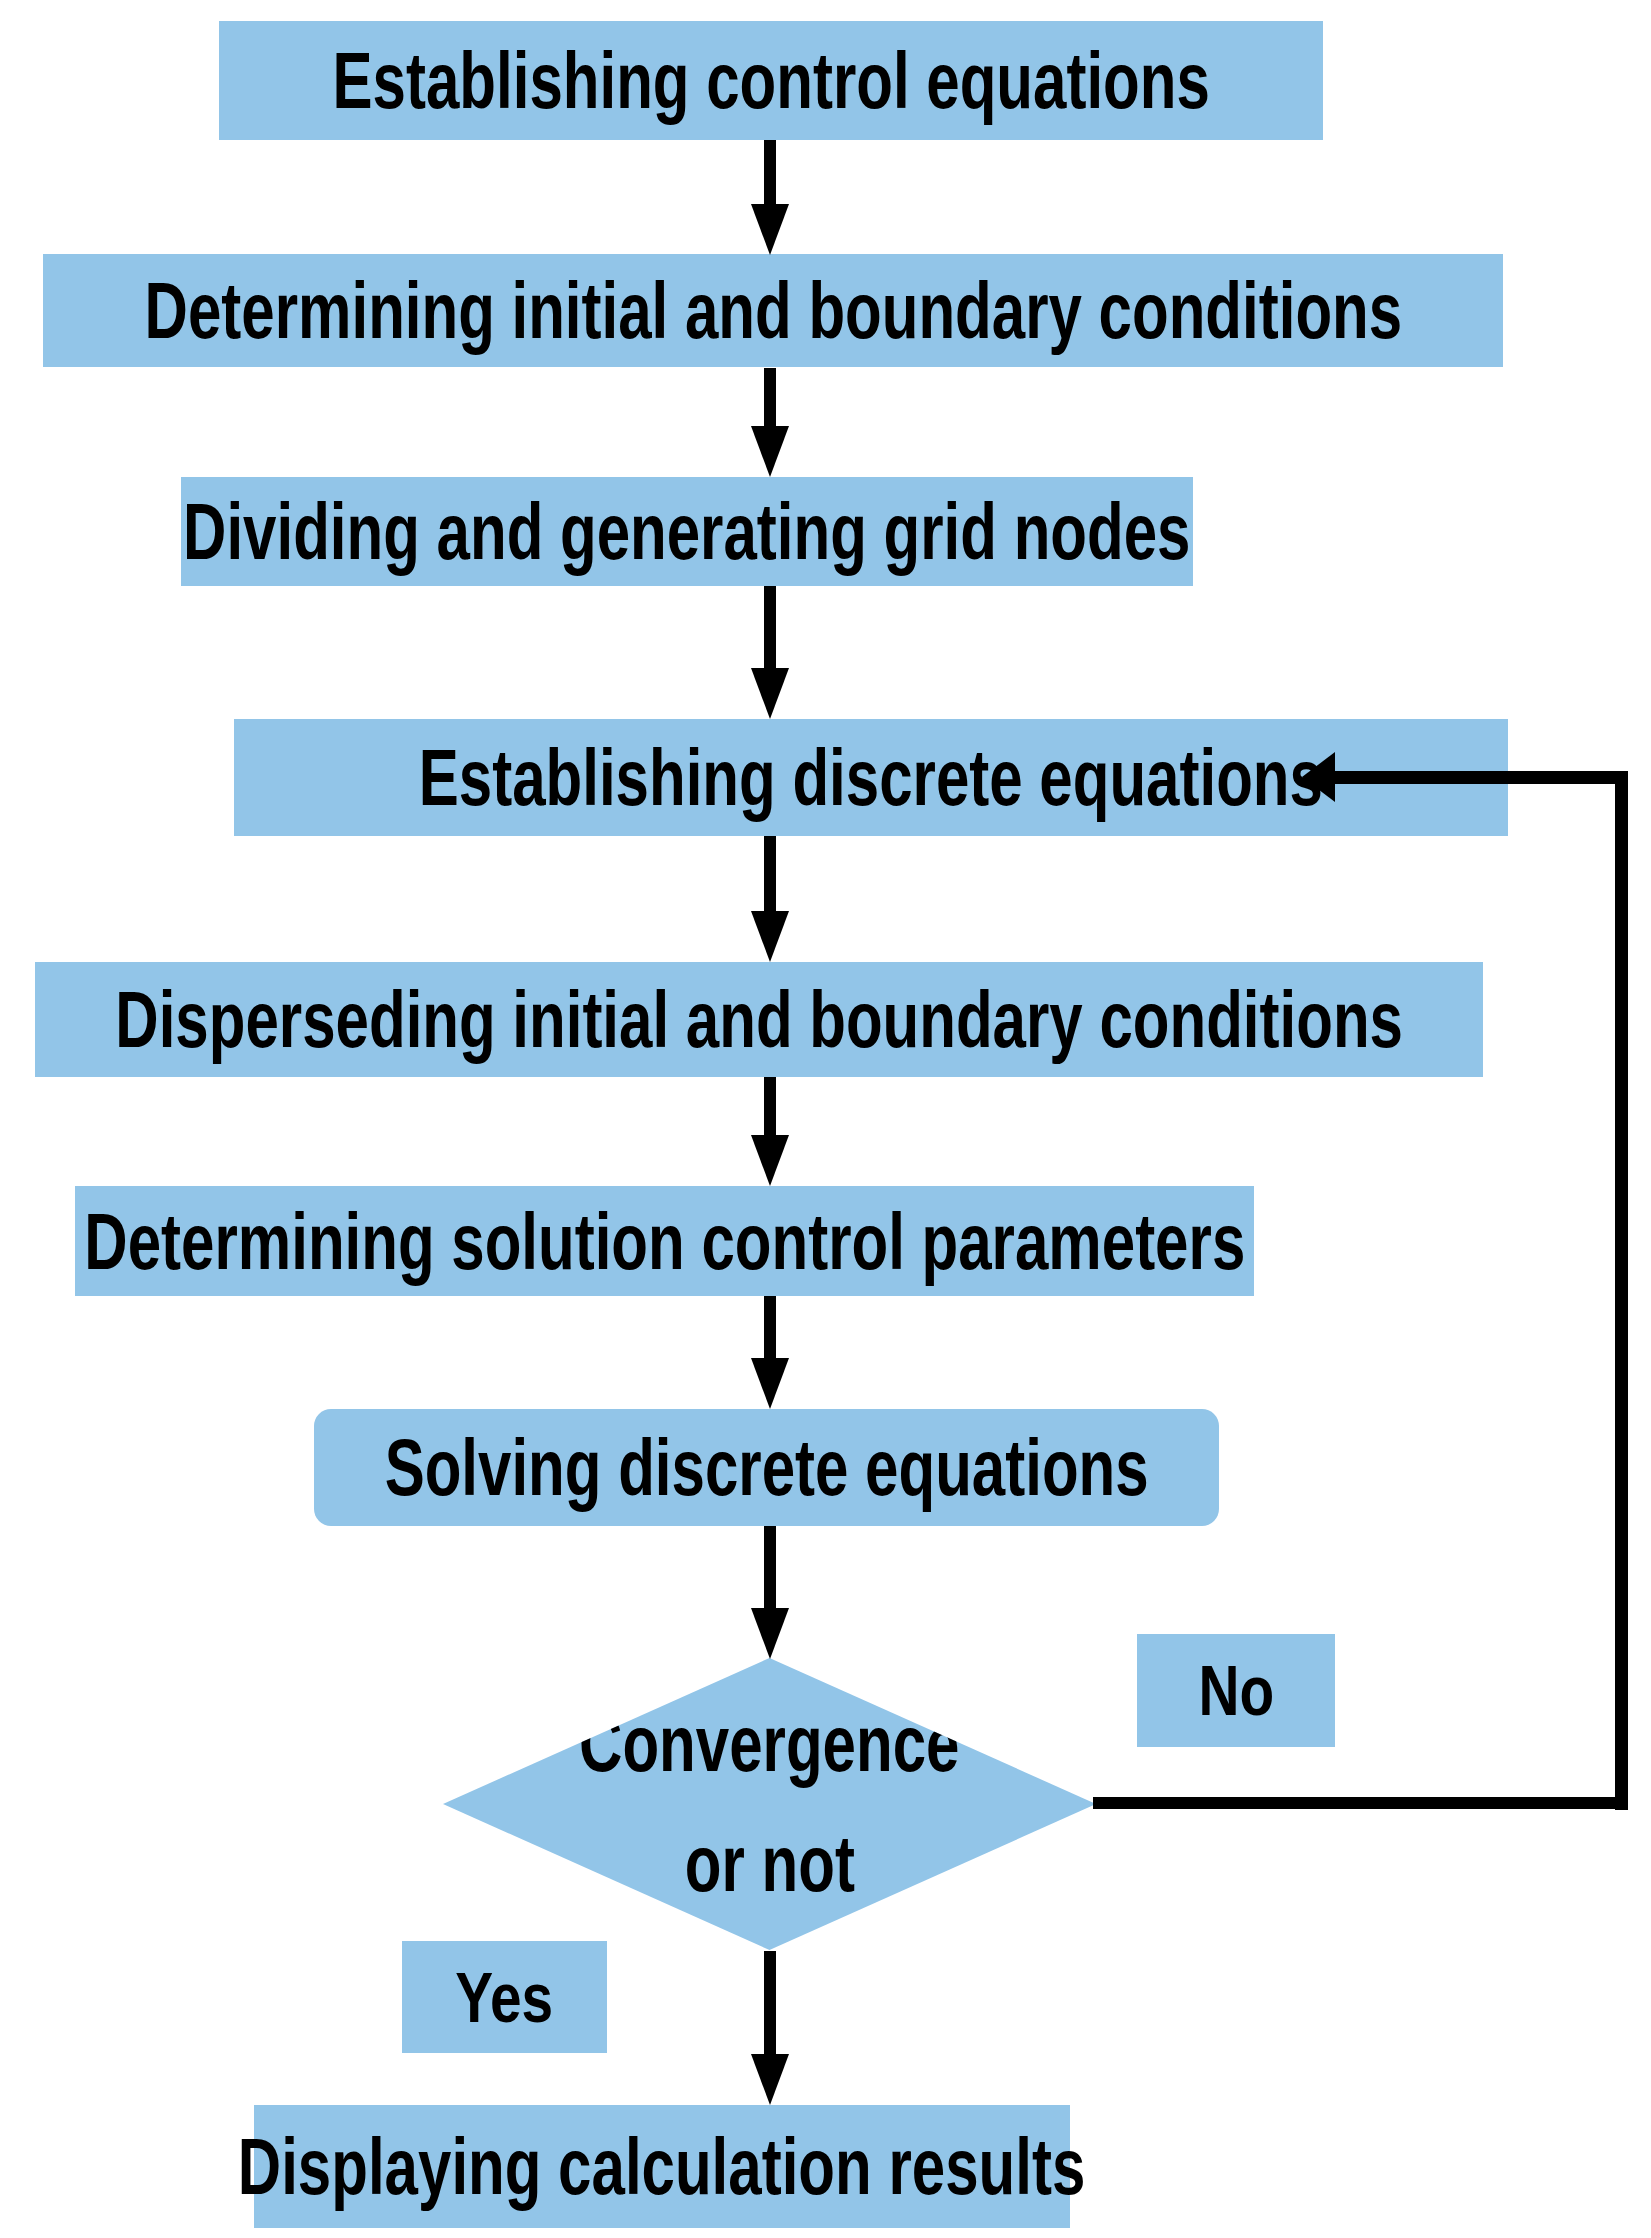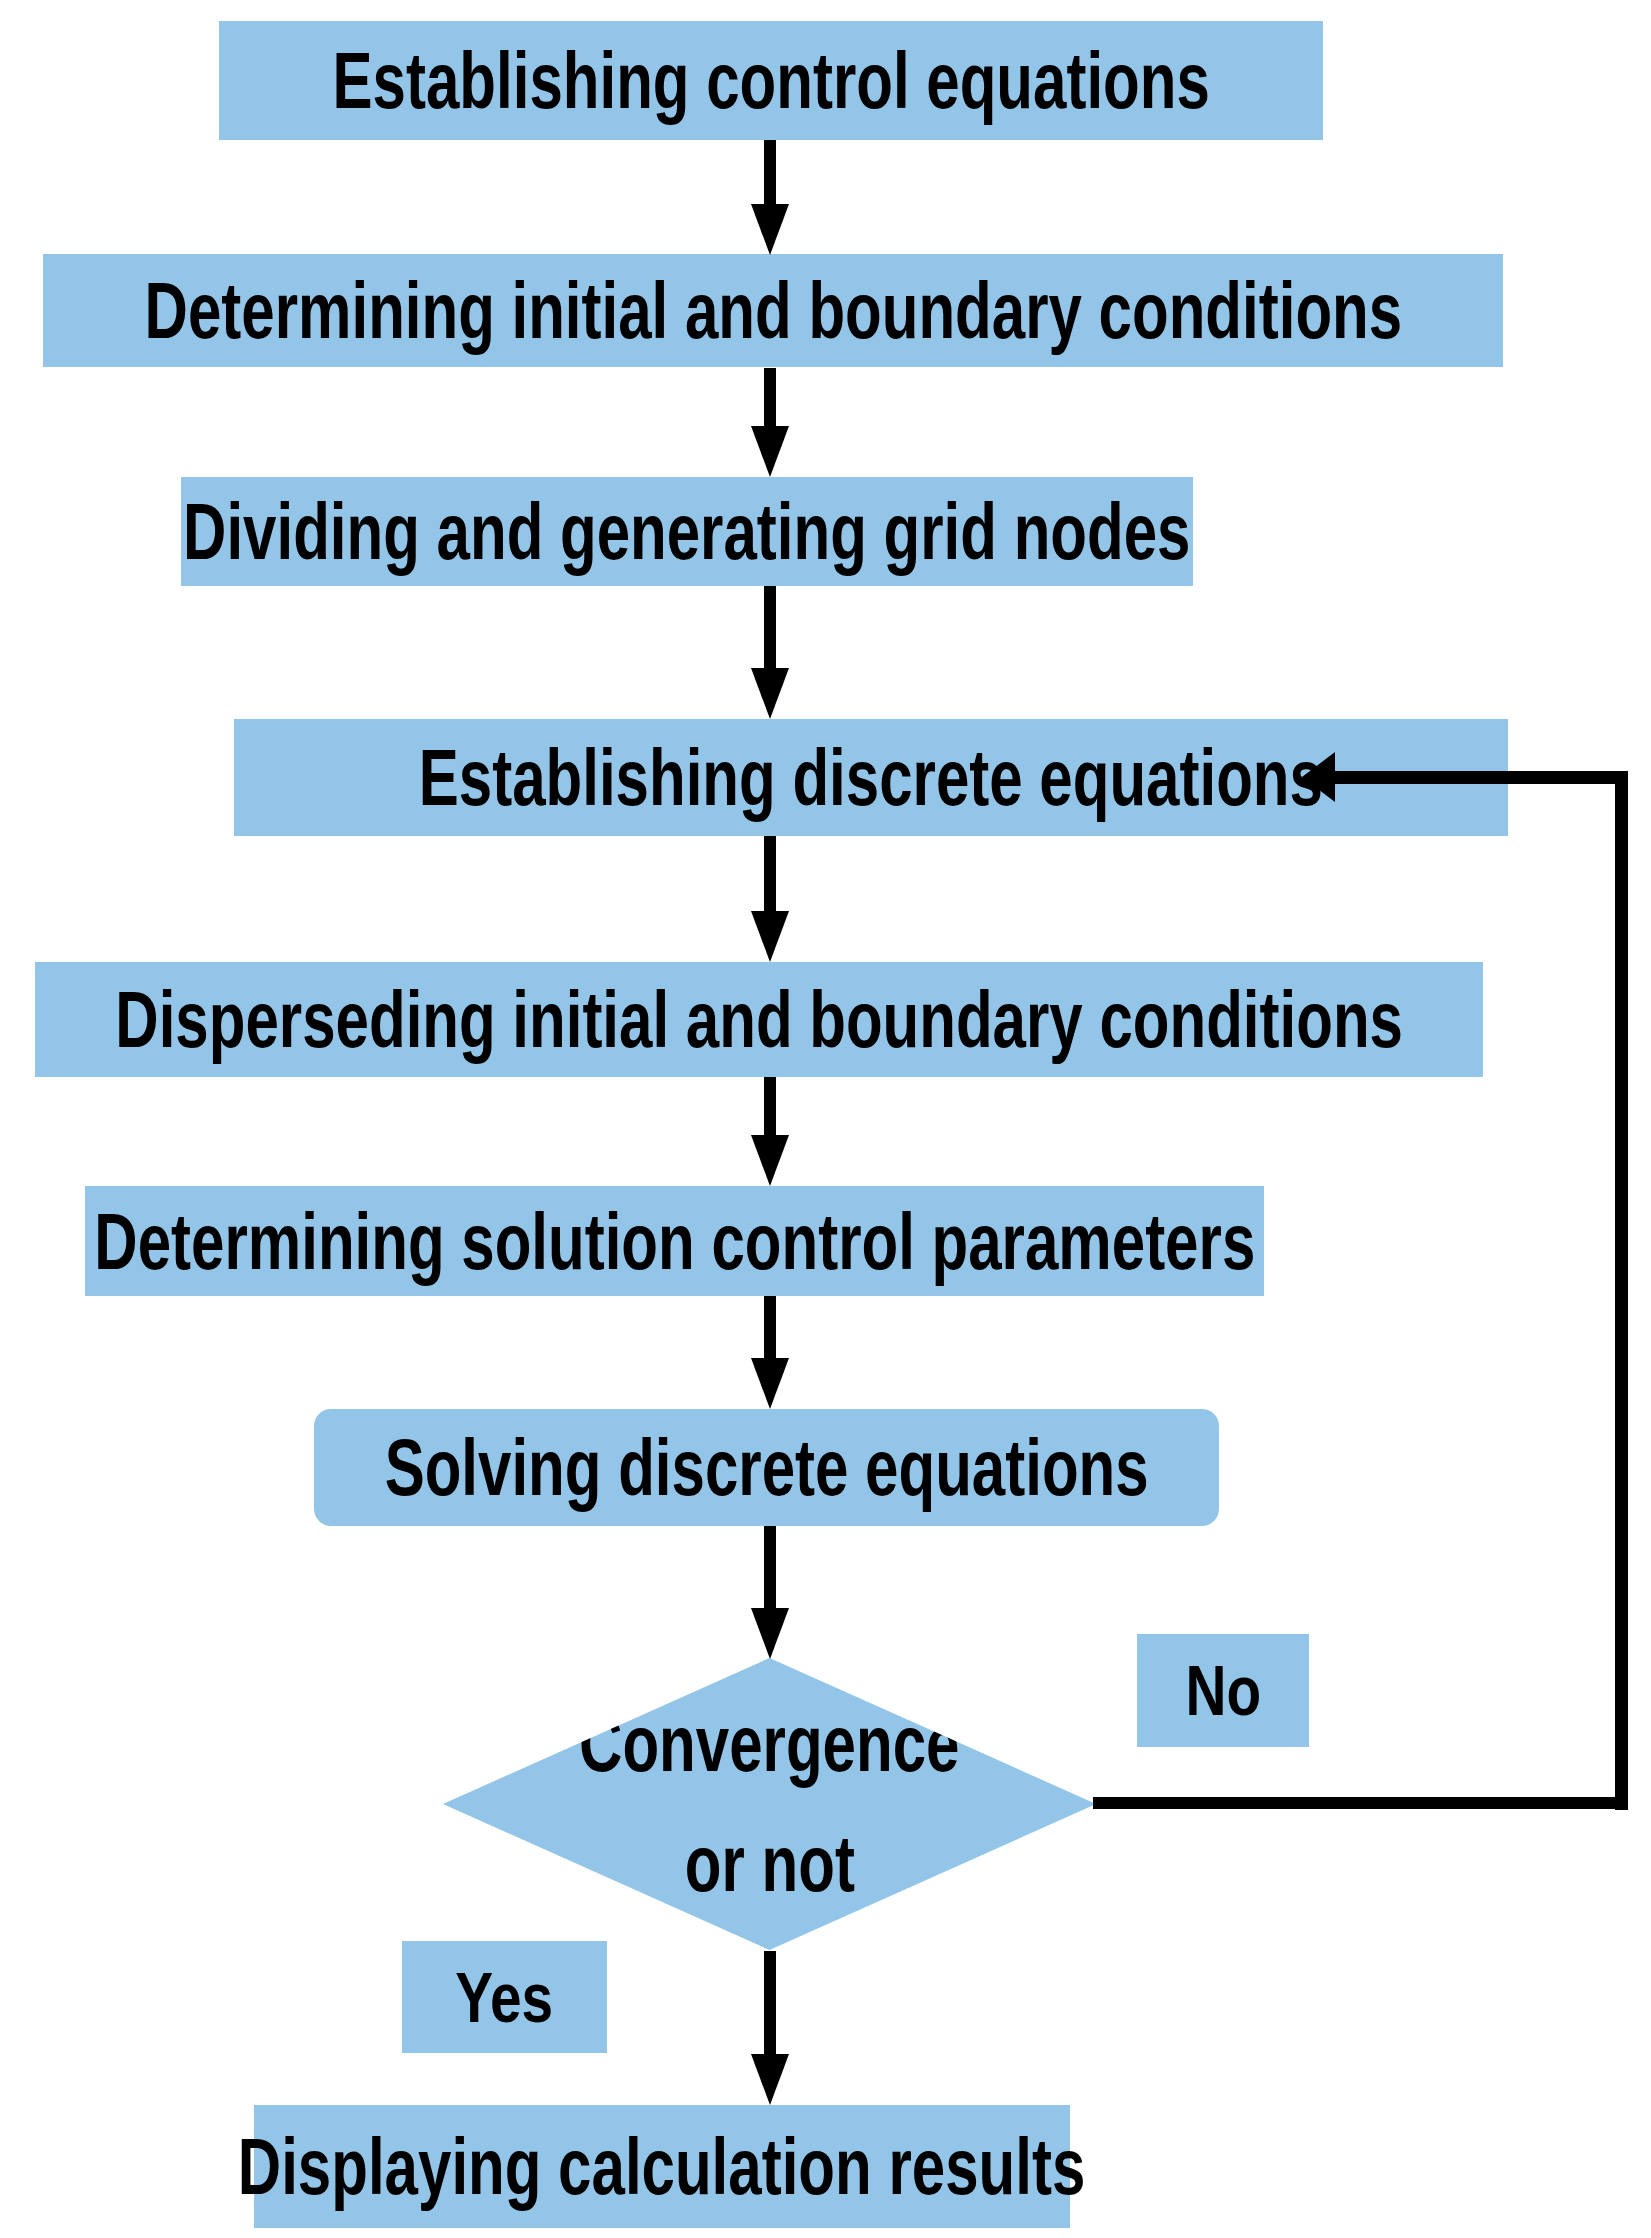--- a/index.html
+++ b/index.html
@@ -56,34 +56,34 @@
   </div>
 
   <div class="pbox" style="left:234px; top:719px; width:1274px; height:117px;">
     <span class="lbl">Establishing discrete equations</span>
   </div>
 
   <div class="pbox" style="left:35px;  top:962px; width:1448px; height:115px;">
     <span class="lbl">Disperseding initial and boundary conditions</span>
   </div>
 
-  <div class="pbox" style="left:85px; top:1186px; width:1179px; height:110px;text-align:center;">
+  <div class="pbox" style="left:75px; top:1186px; width:1179px; height:110px;text-align:center;">
     <span class="lbl">Determining solution control parameters</span>
   </div>
 
   <div class="pbox" style="left:314px; top:1409px; width:905px; height:117px;border-radius:17px;">
     <span class="lbl">Solving discrete equations</span>
   </div>
 
   <div class="diamond" style="left:443px; top:1658px; width:653px; height:292px;">
     <span class="lbl">Convergence</span>
     <span class="lbl">or not</span>
   </div>
 
-  <div class="pbox" style="left:1137px; top:1634px; width:172px; height:113px;">
+  <div class="pbox" style="left:1137px; top:1634px; width:198px; height:113px;">
     <span class="lbl lbl-small">No</span>
   </div>
 
   <div class="pbox" style="left:402px; top:1941px; width:205px; height:112px;">
     <span class="lbl lbl-small">Yes</span>
   </div>
 
   <div class="pbox" style="left:254px; top:2105px; width:816px; height:123px;">
     <span class="lbl">Displaying calculation results</span>
   </div>

